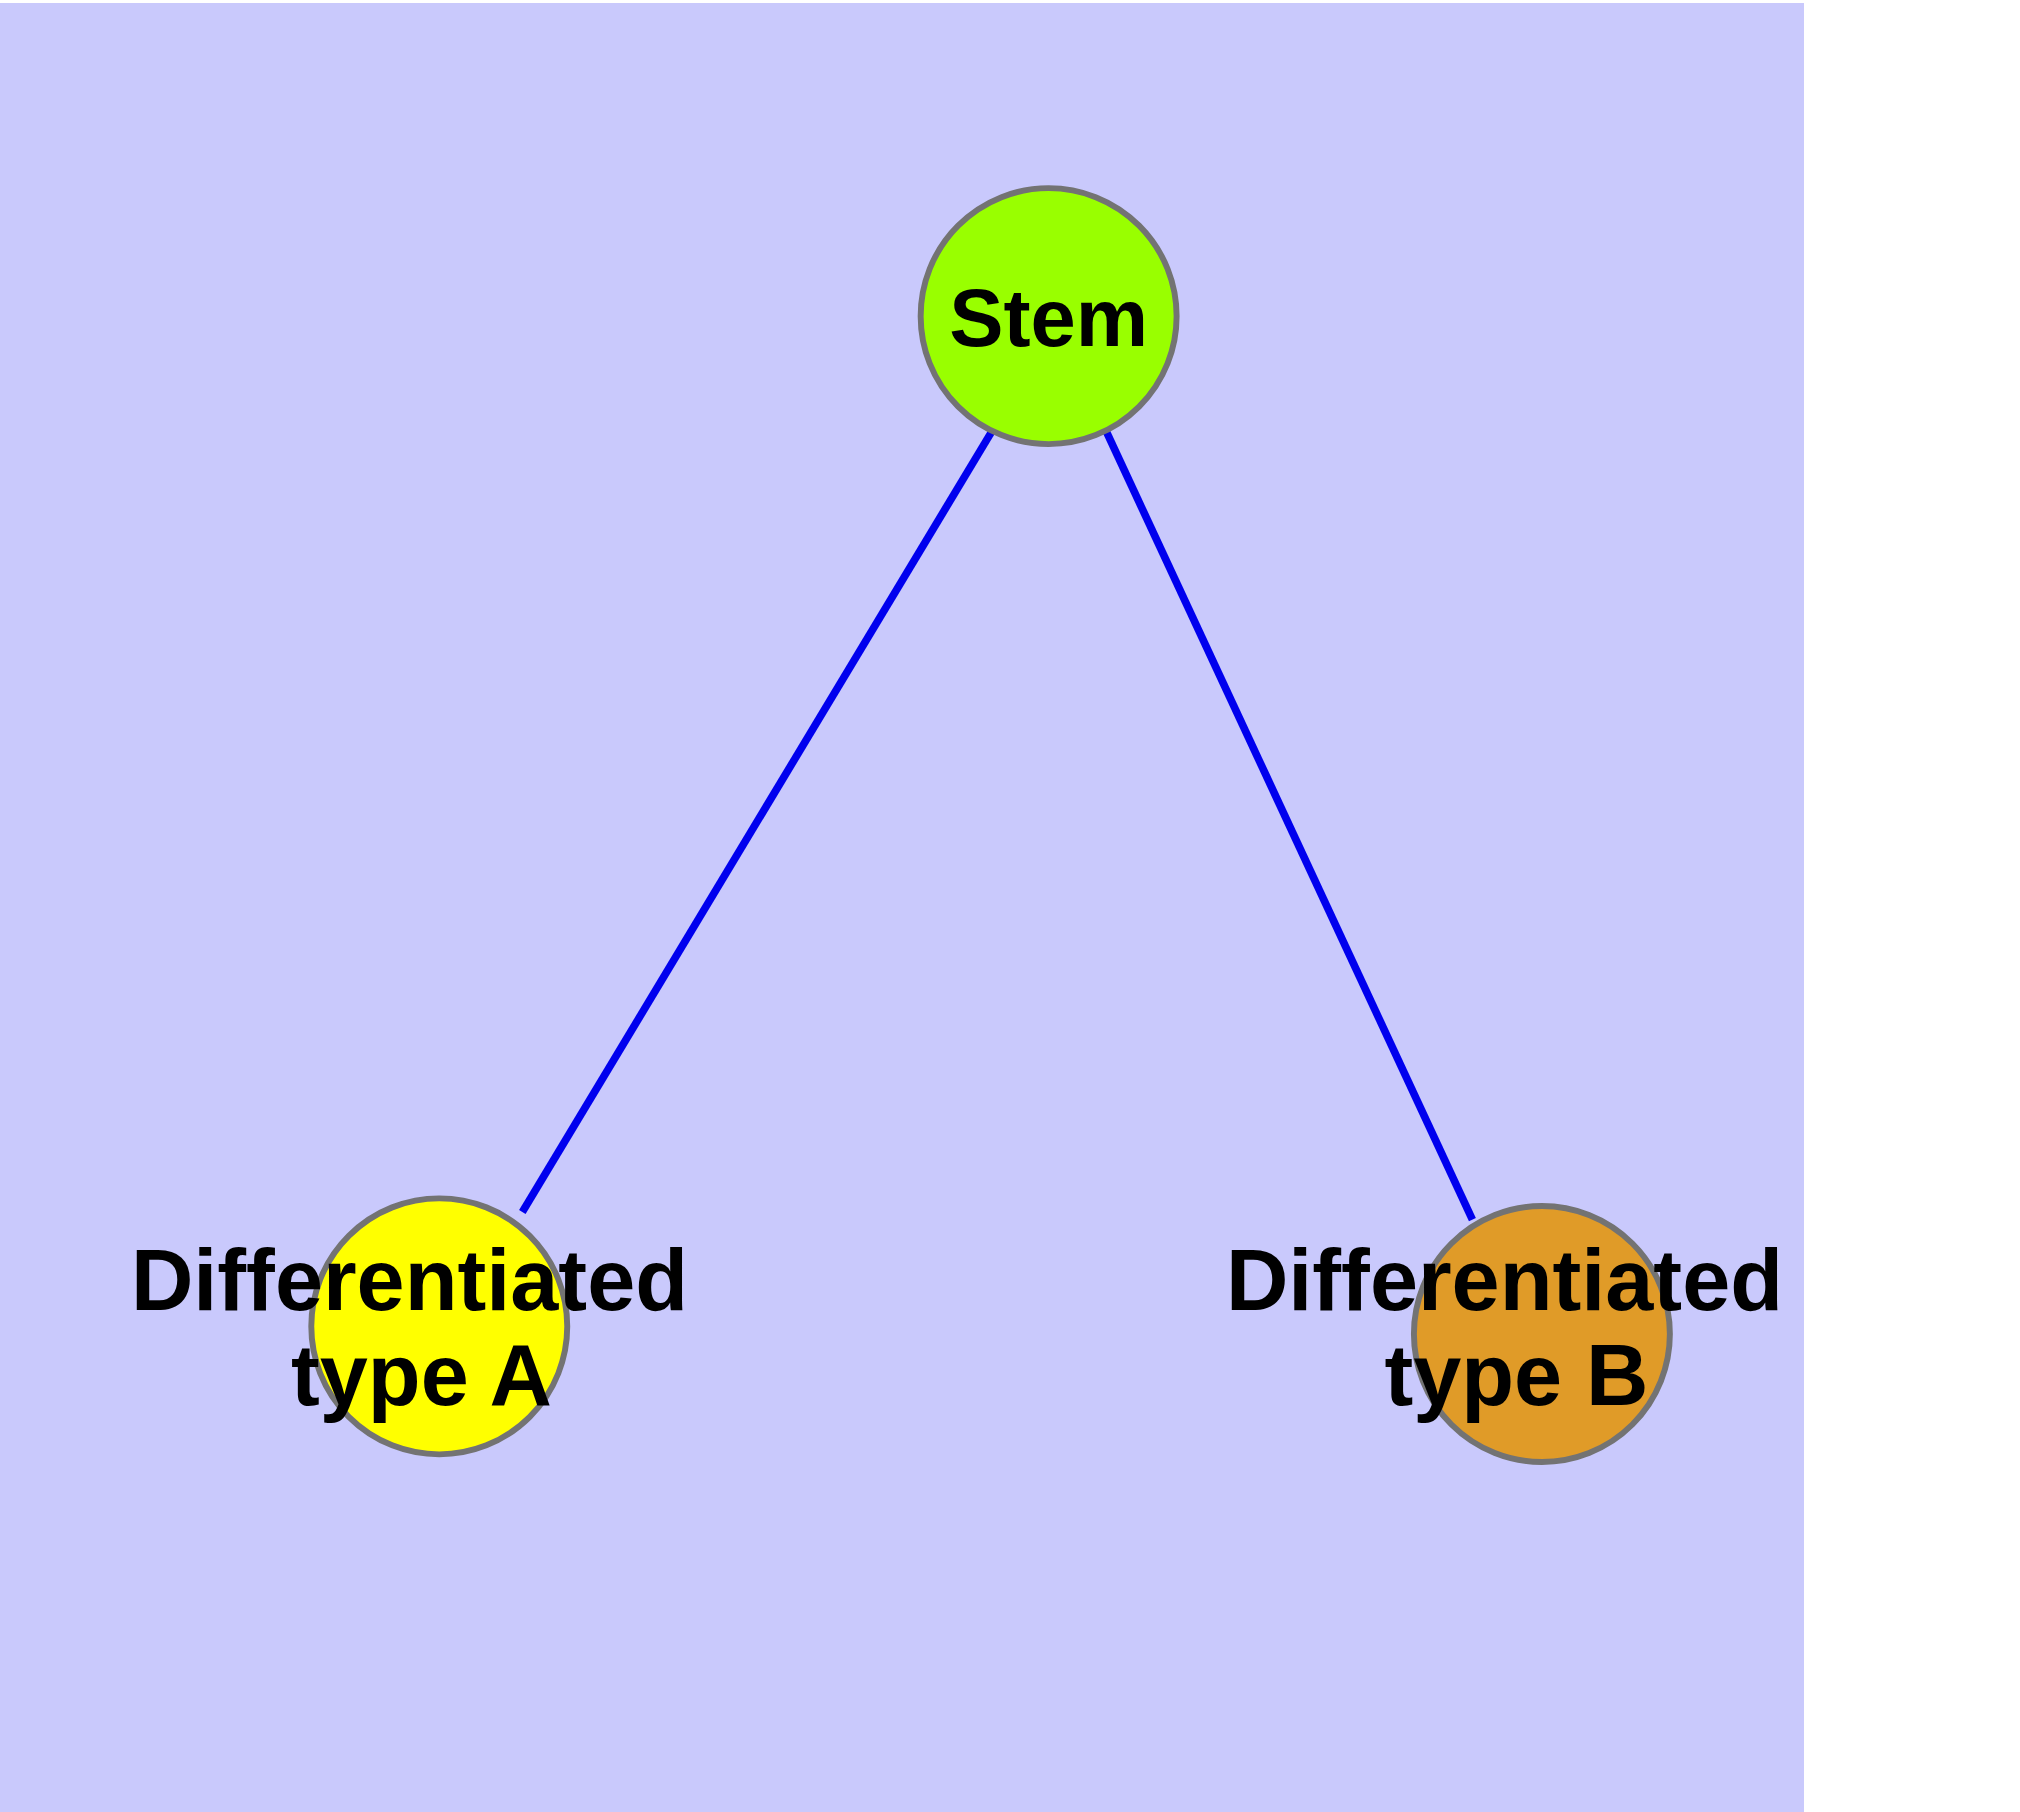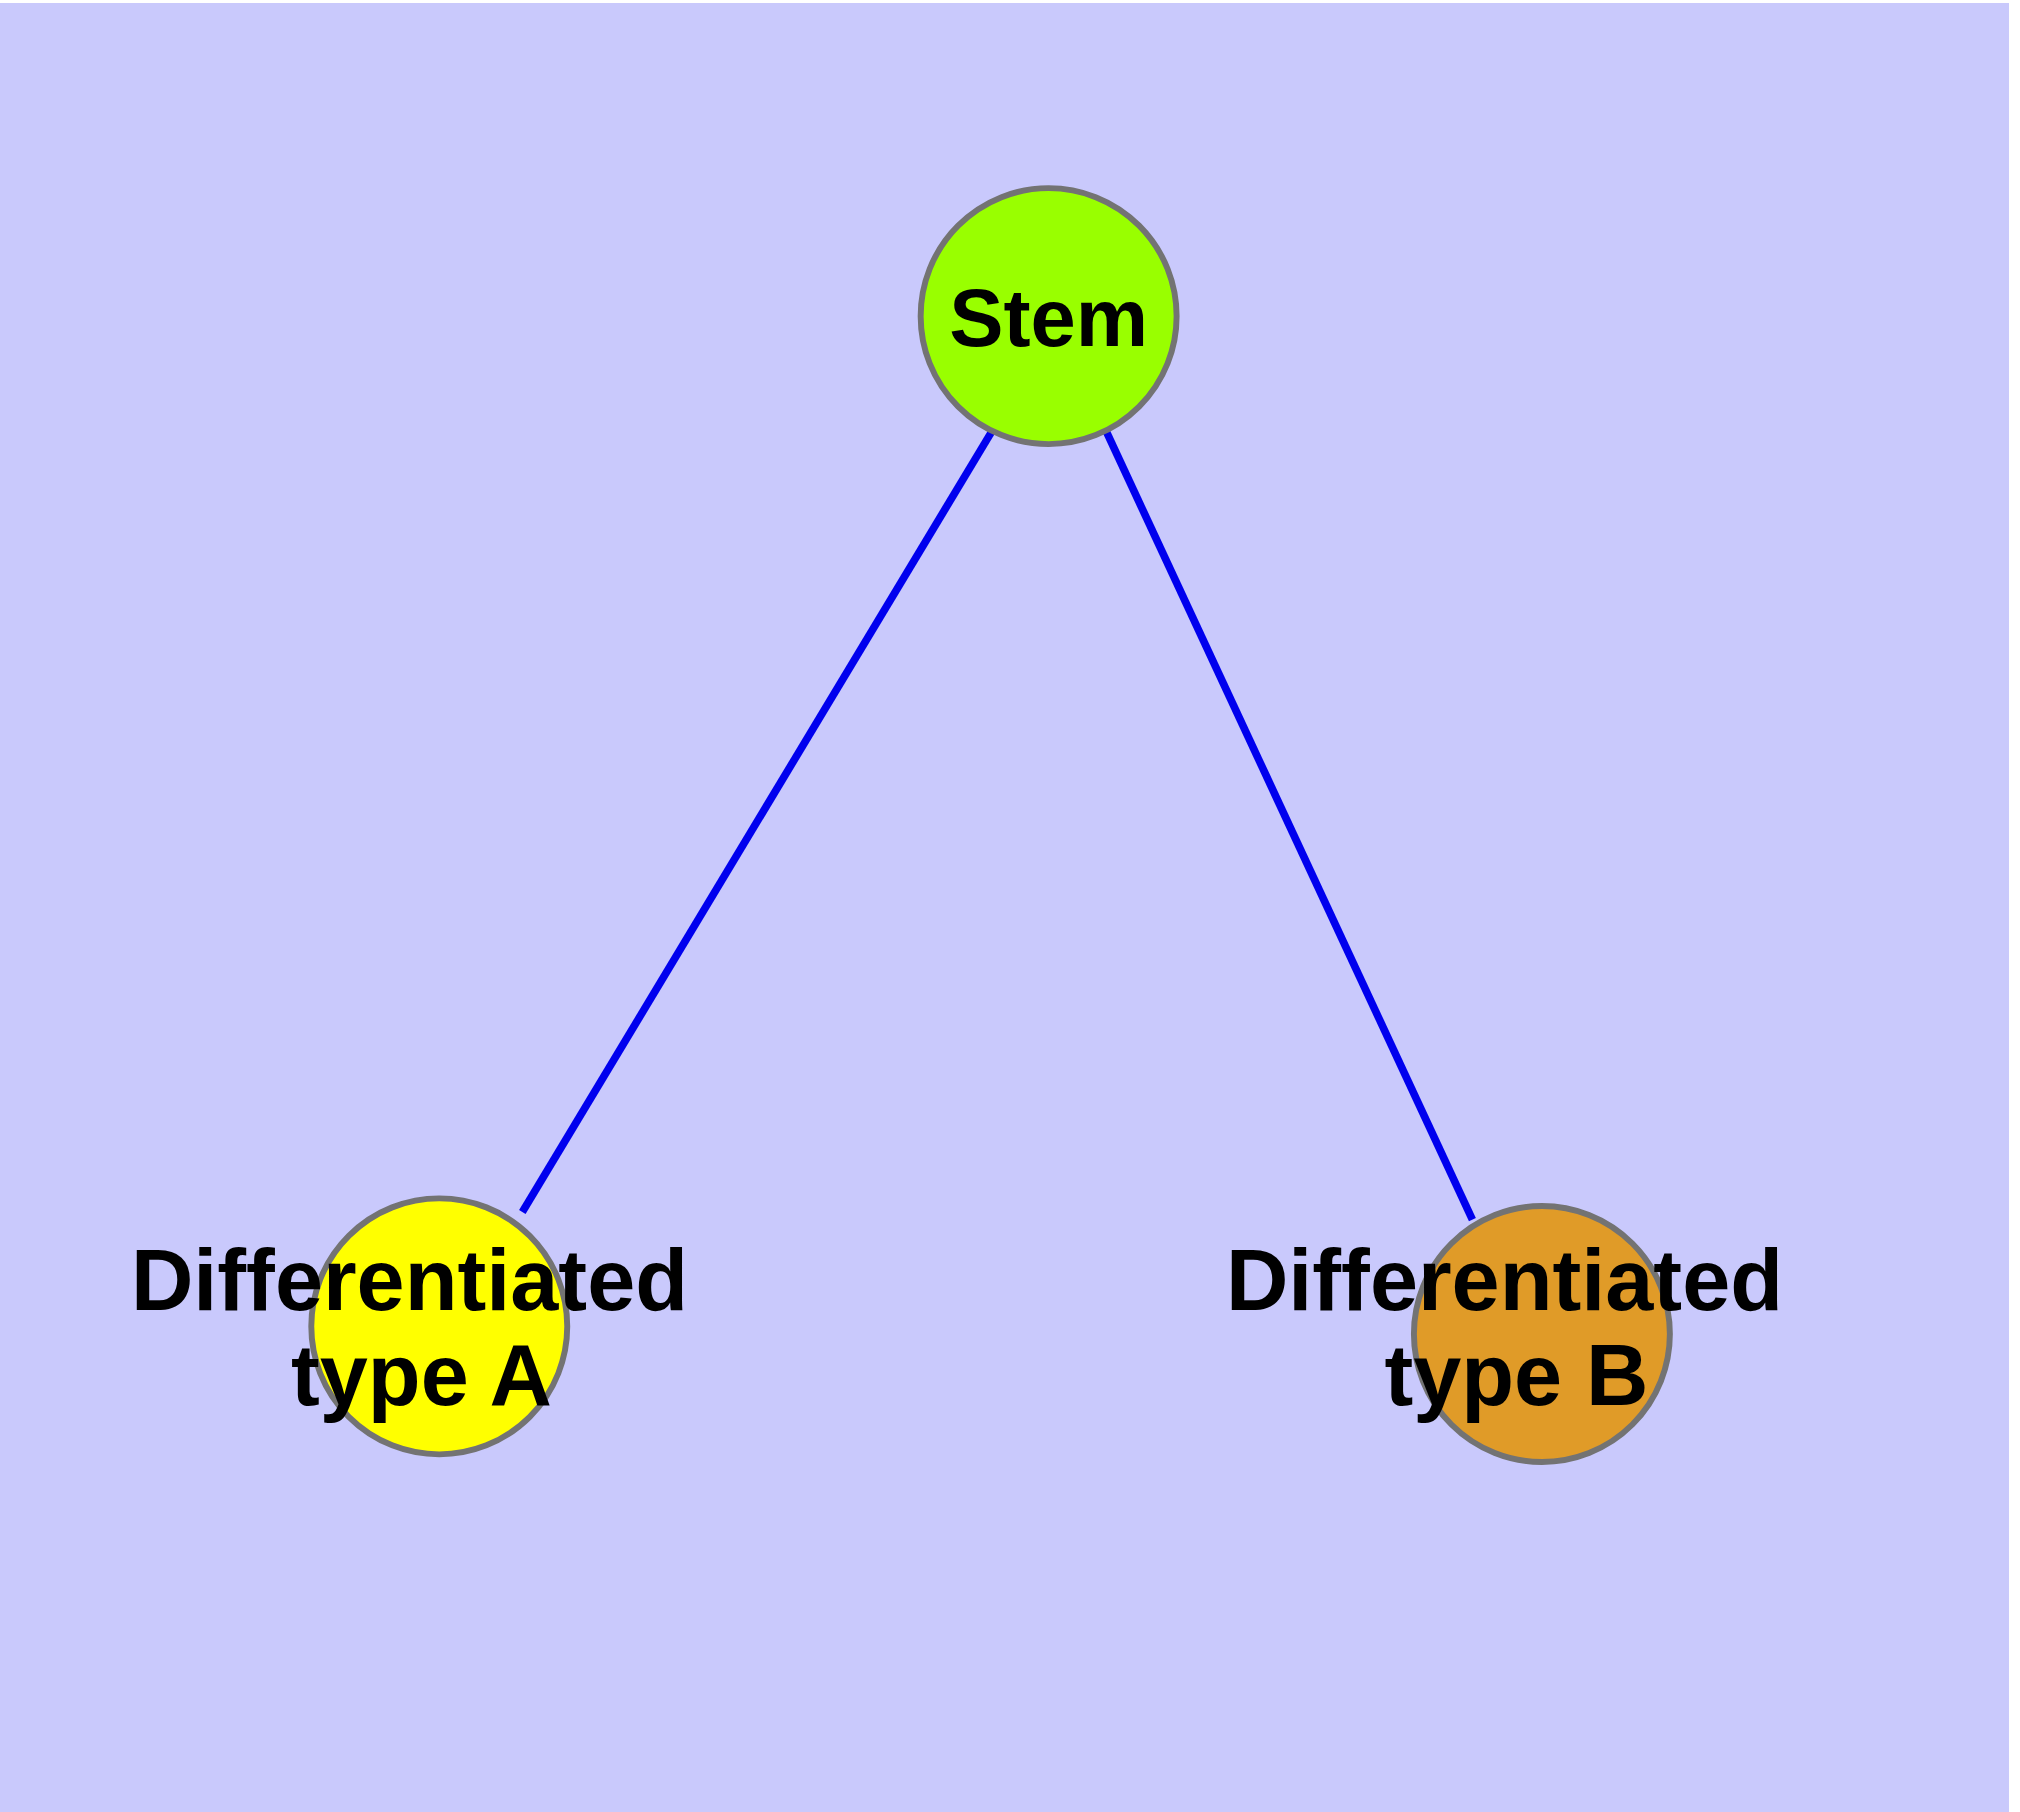--- a/index.html
+++ b/index.html
@@ -45,21 +45,21 @@
     fill: #000000;
     text-anchor: middle;
     dominant-baseline: alphabetic;
   }
   .label-stem { font-size: 96px; }
   .label-child { font-size: 102px; }
 </style>
 </head>
 <body>
 
-<div id="canvas" style="width: 2009px; height: 1812px;">
+<div id="canvas" style="width: 1804px; height: 1812px;">
 
   <div id="bg-rect" style="background: rgb(201, 201, 252); width: 2021px; height: 1809px;"></div>
 
   <svg id="graph-svg" viewBox="0 0 2384 2138" xmlns="http://www.w3.org/2000/svg">
 
     <g>
       <line class="edge-line" x1="1170" y1="509" x2="616" y2="1430" stroke="#0000ee" stroke-width="9"></line>
       <line class="edge-line" x1="1305" y1="509" x2="1737" y2="1439" stroke="#0000ee" stroke-width="9"></line>
     </g>
 

